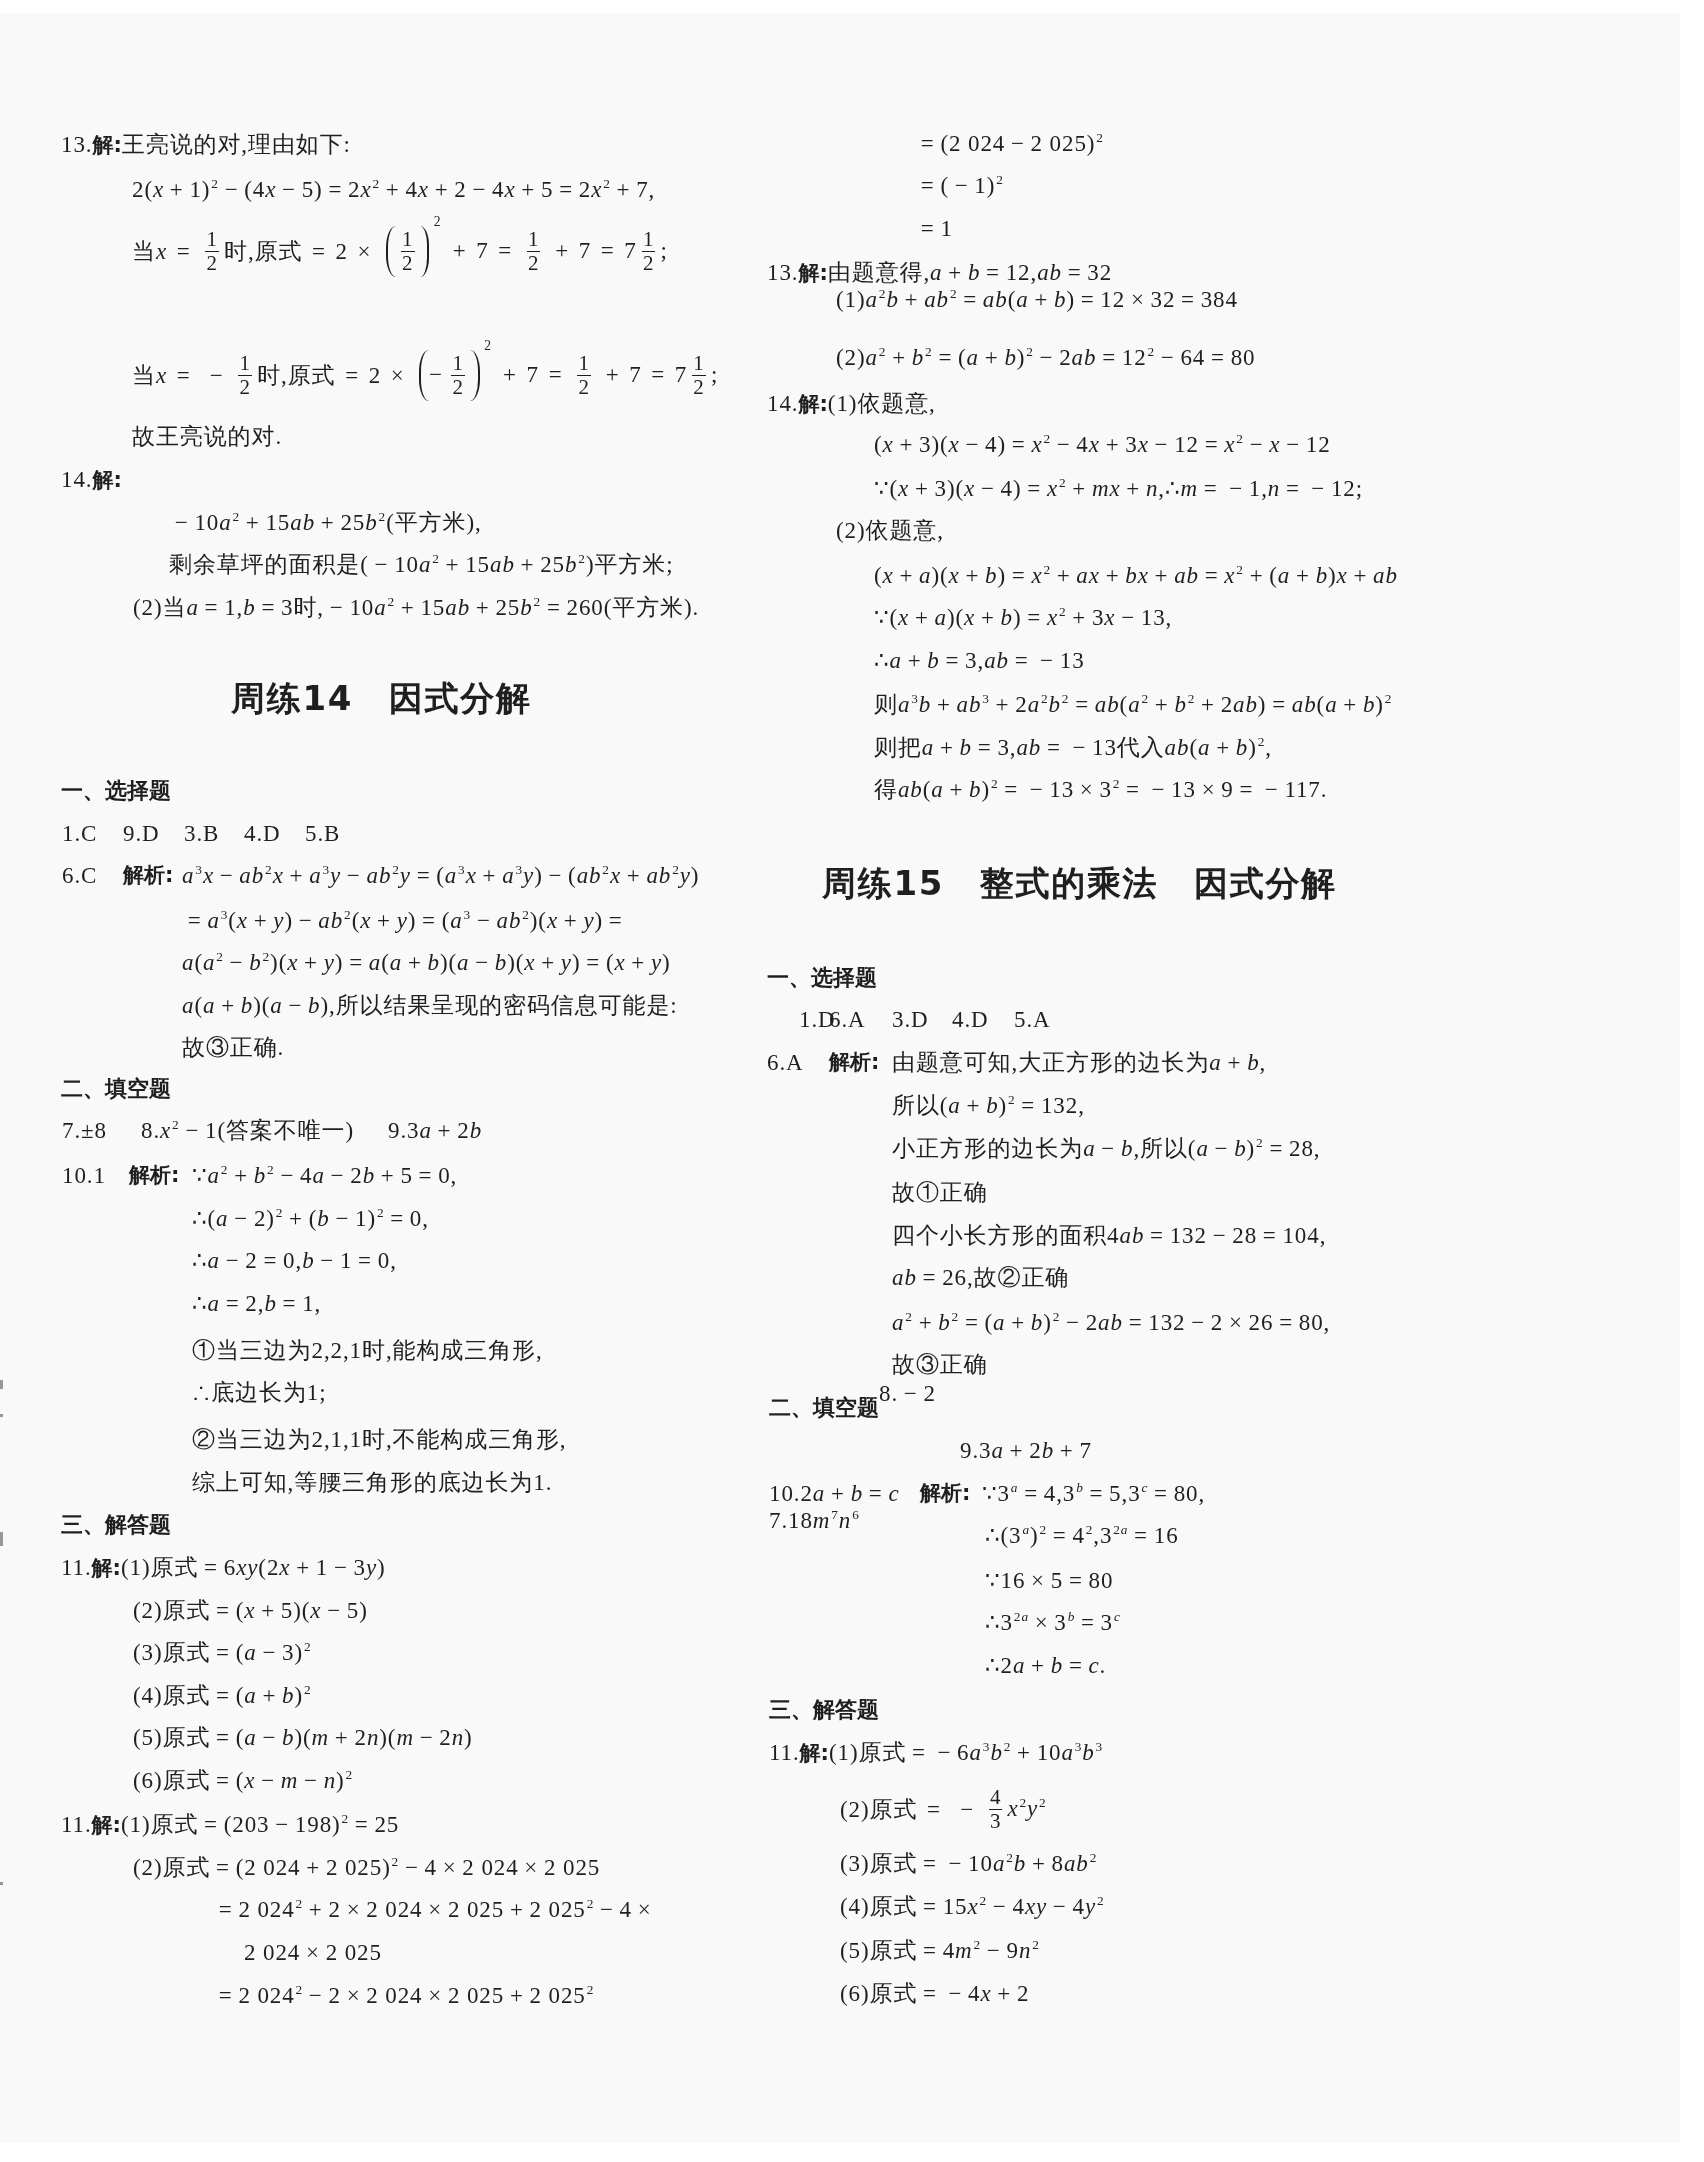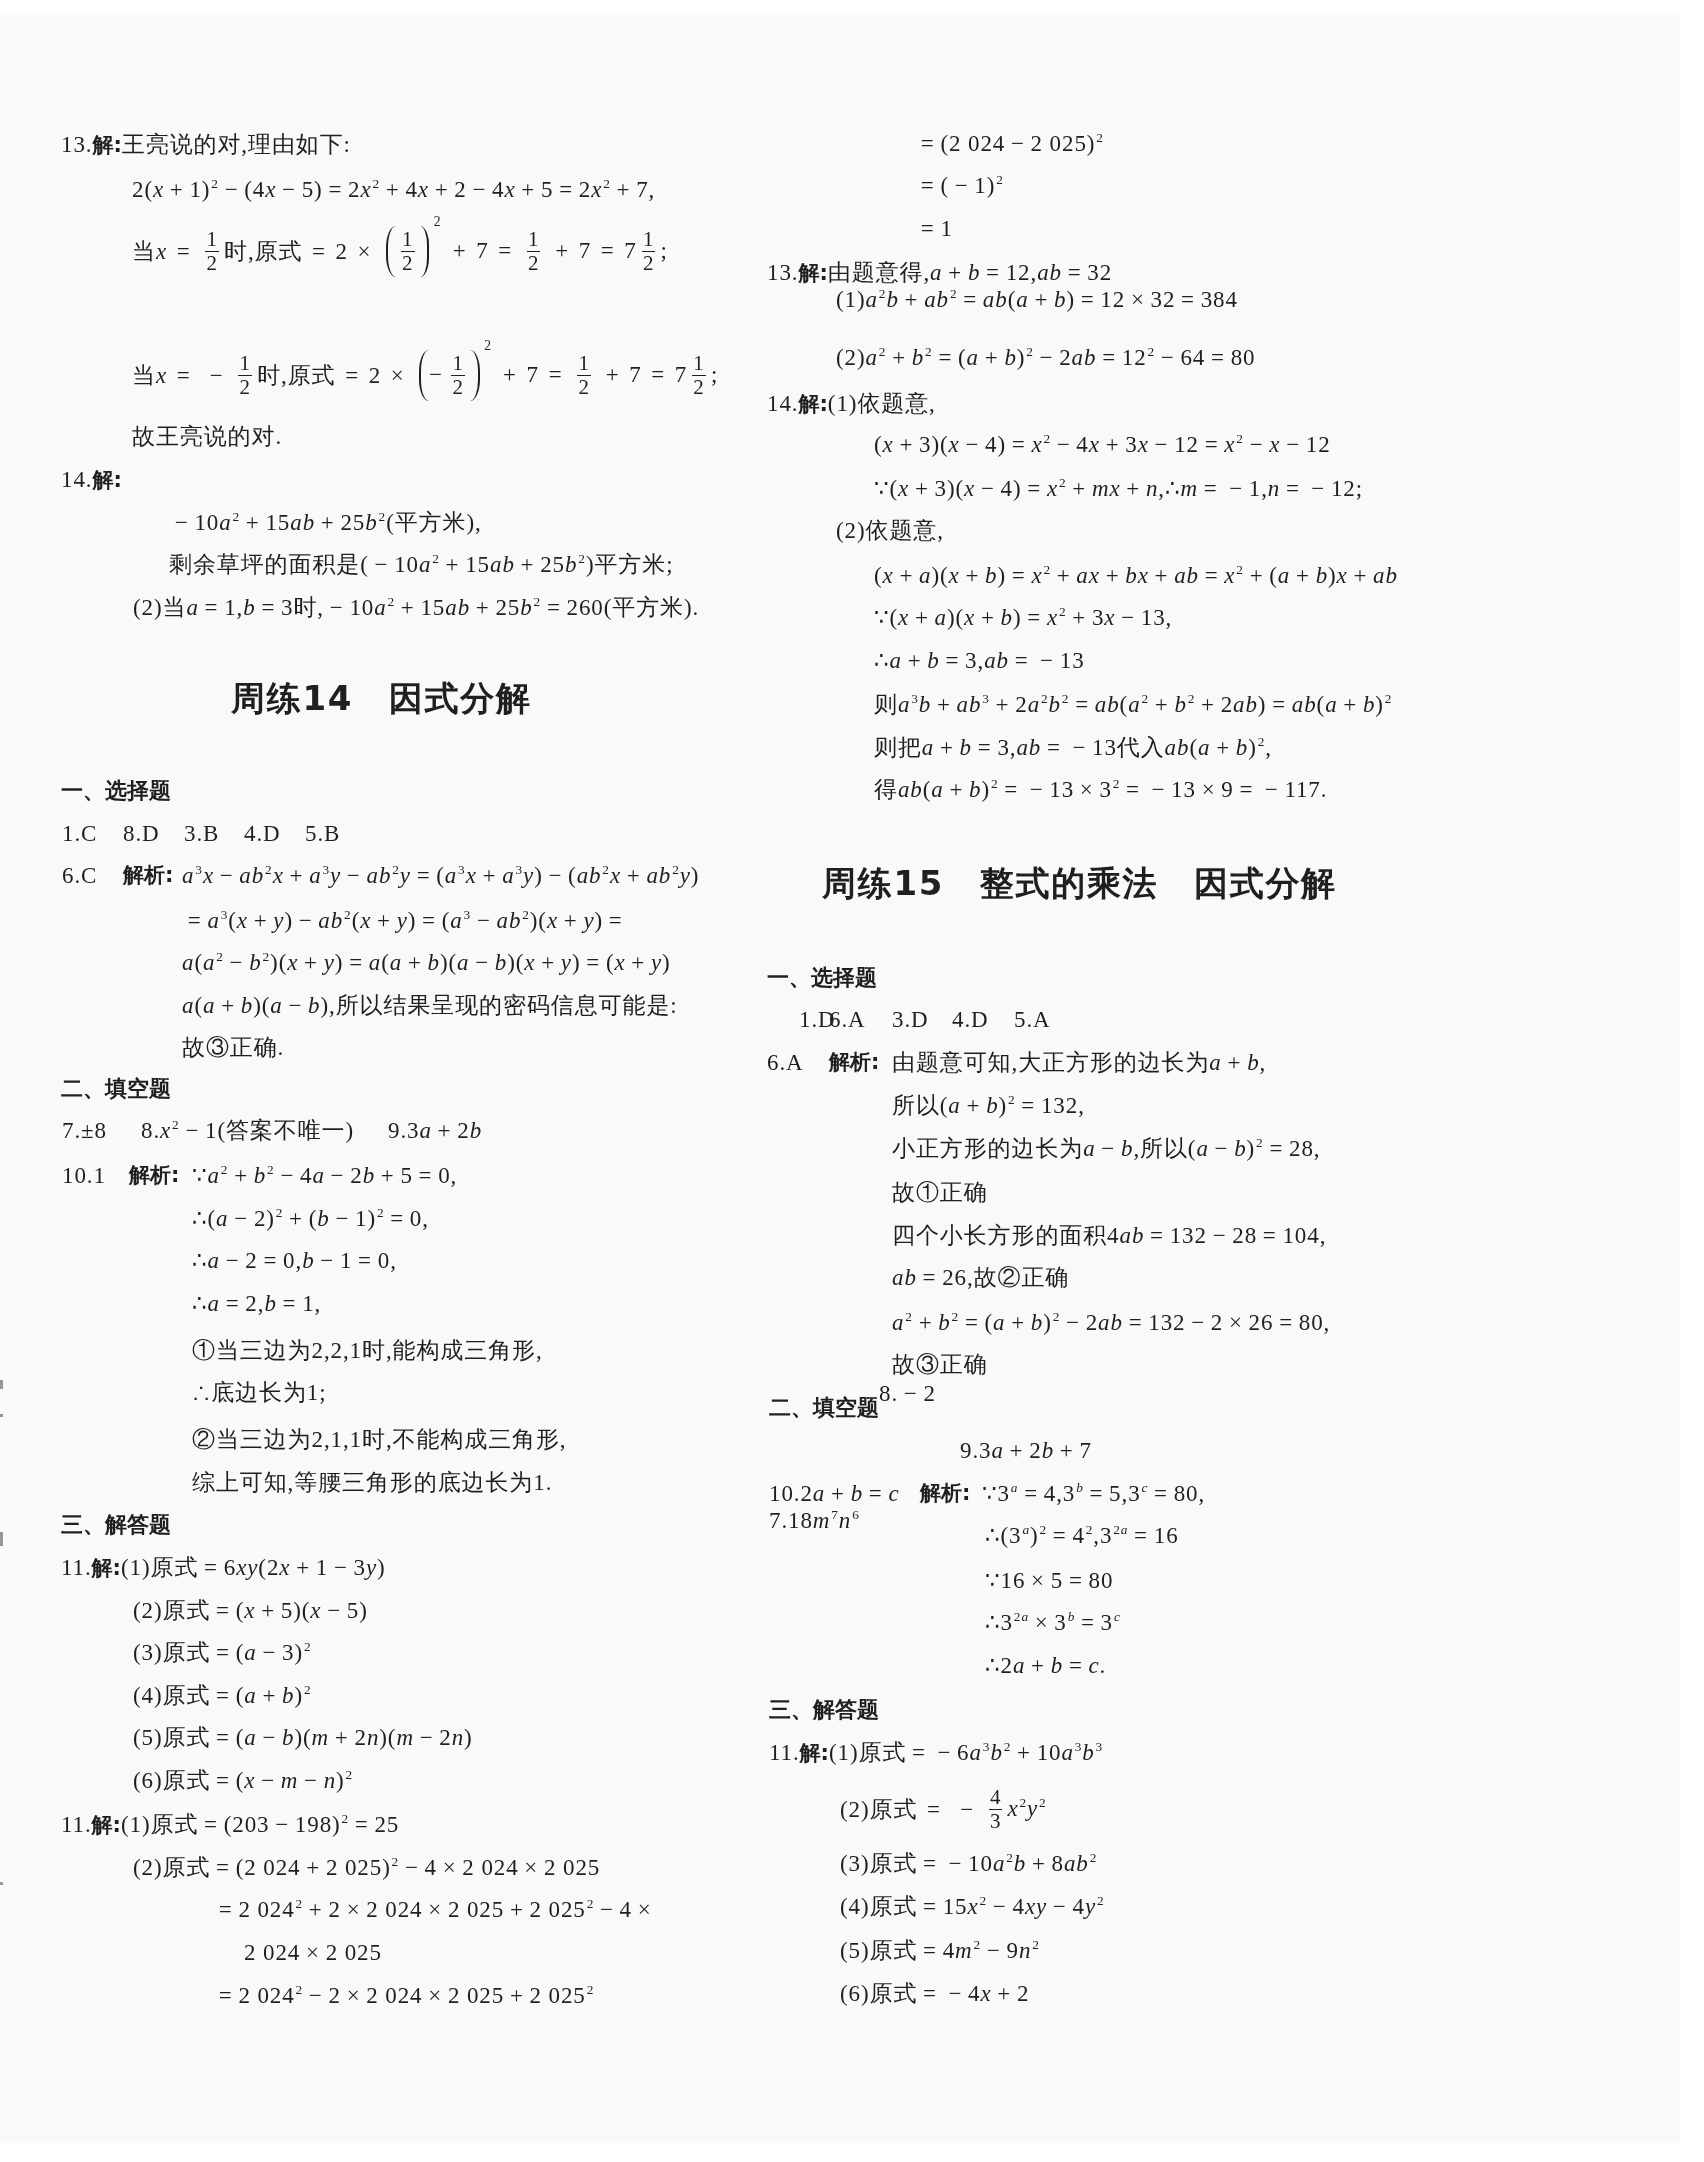--- a/index.html
+++ b/index.html
@@ -150,21 +150,21 @@
       <span>(2)当<i>a</i><span class="op">=</span>1,<i>b</i><span class="op">=</span>3时,<span class="op">−</span>10<i>a</i><sup>2</sup><span class="op">+</span>15<i>ab</i><span class="op">+</span>25<i>b</i><sup>2</sup><span class="op">=</span>260(平方米).</span>
     </div>
 
   <div class="title" style="left:231px;top:677px">周练14　因式分解</div>
 
   <div class="head" style="left:61px;top:775px">一、选择题</div>
   <div class="ln" style="left:62px;top:818px">
       <span>1.C</span>
     </div>
   <div class="ln" style="left:123px;top:818px">
-      <span>8.D</span>
+      <span>9.D</span>
     </div>
   <div class="ln" style="left:184px;top:818px">
       <span>3.B</span>
     </div>
   <div class="ln" style="left:244px;top:818px">
       <span>4.D</span>
     </div>
   <div class="ln" style="left:305px;top:818px">
       <span>5.B</span>
     </div>

